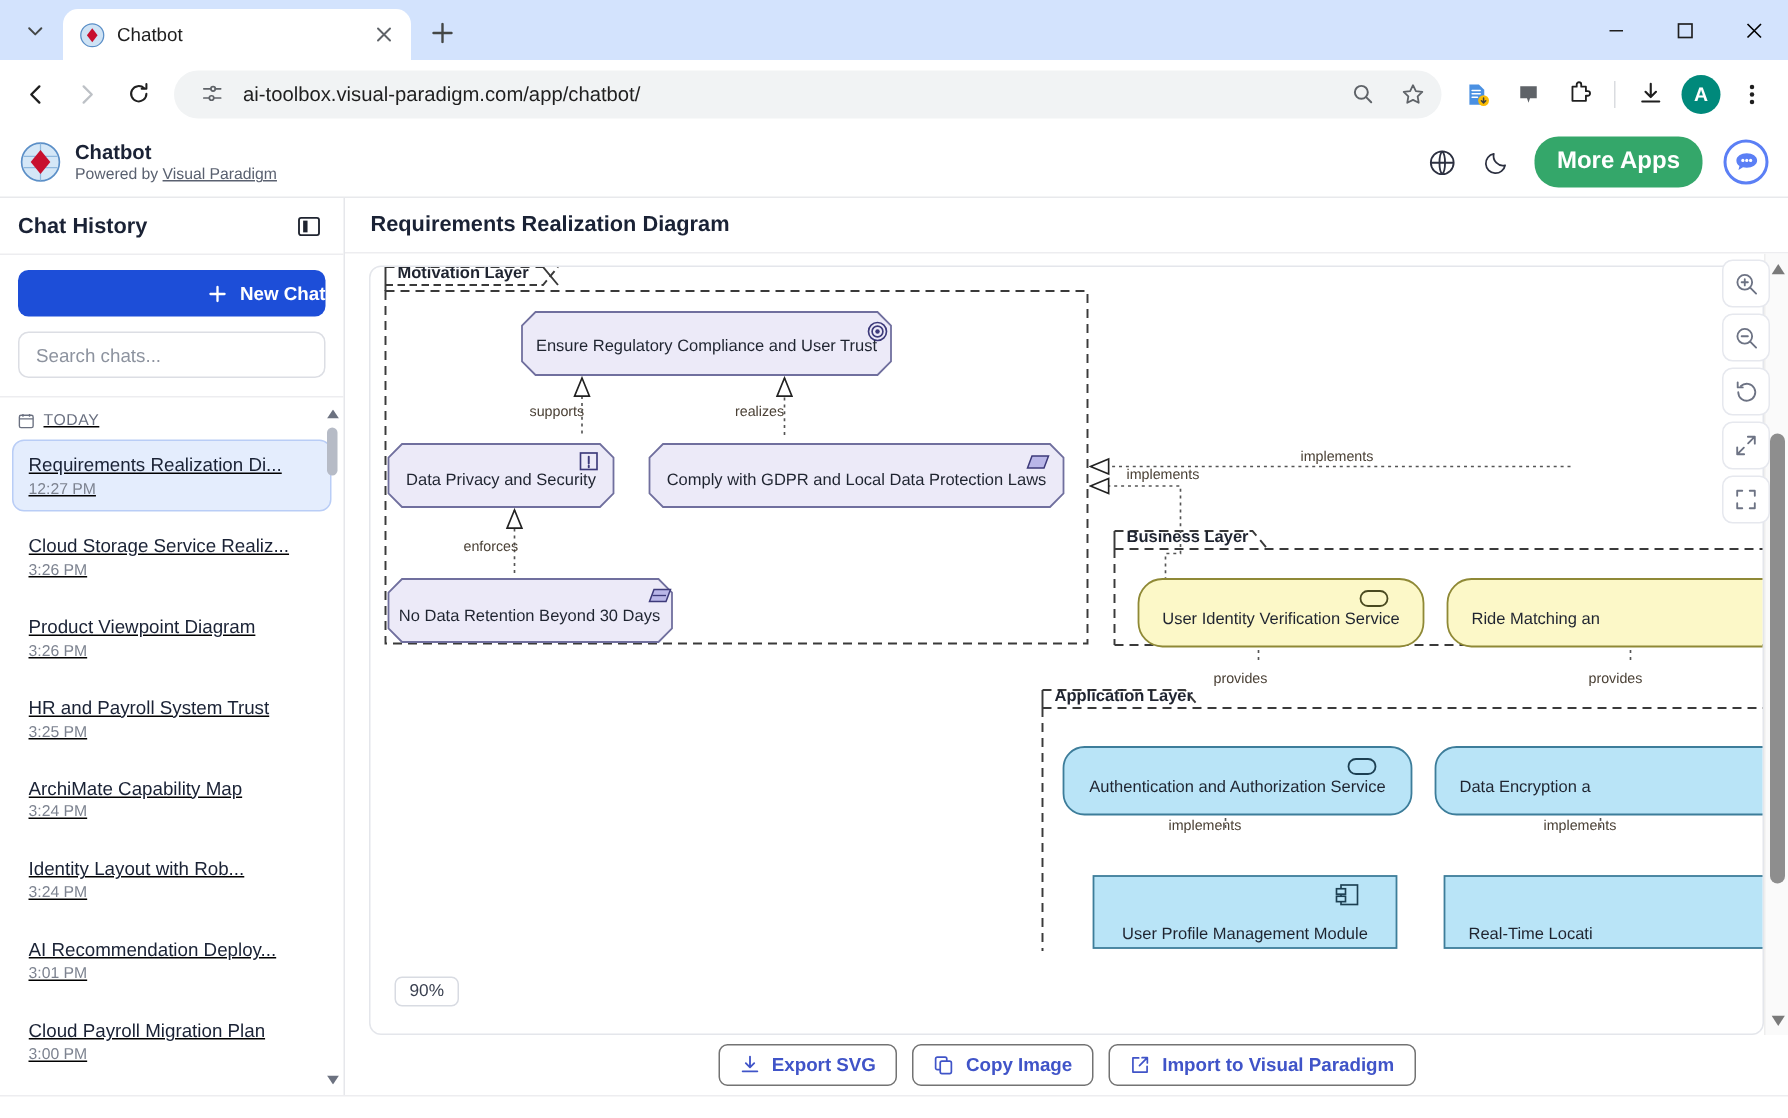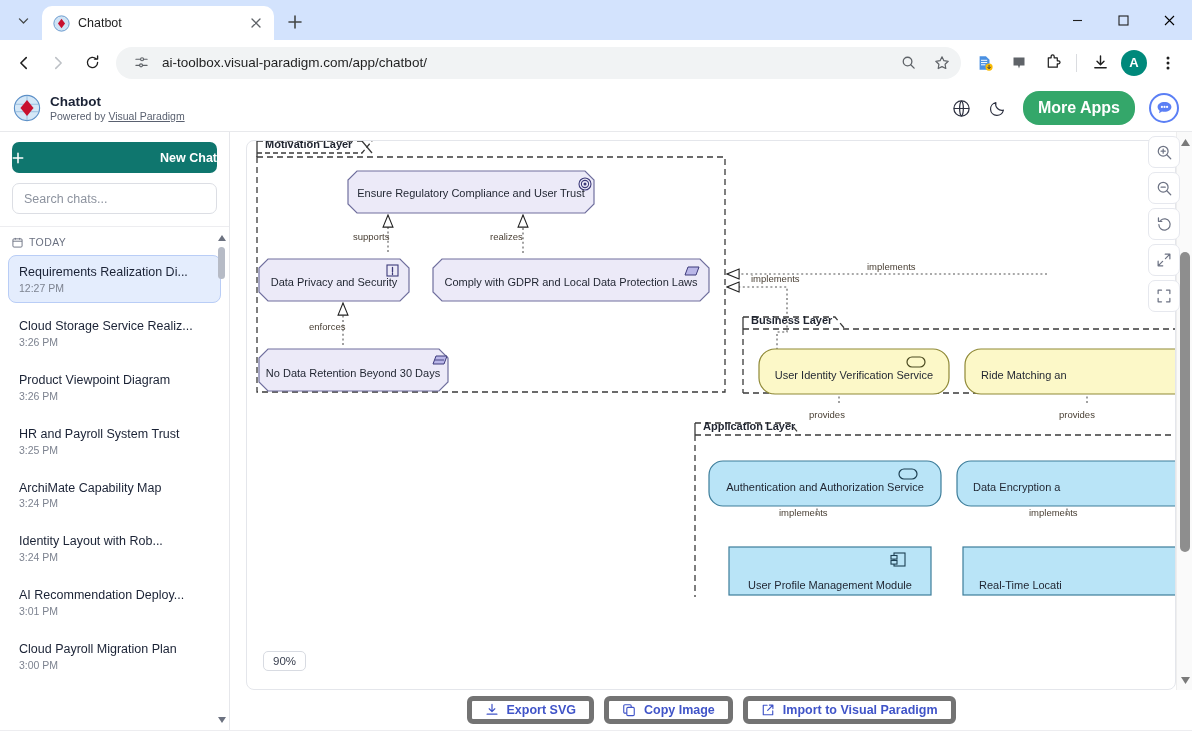--- a/index.html
+++ b/index.html
@@ -117,33 +117,33 @@
     height: 38px; display: flex; align-items: center;
     padding: 0 12px; border-bottom: 1px solid #ededf0;
   }
   .sb-title { font-size: 14.5px; font-weight: bold; color: #1a2235; }
   .sb-collapse {
     margin-left: auto; width: 22px; height: 22px;
     display: flex; align-items: center; justify-content: center; cursor: pointer;
   }
   .sb-top { padding: 10px 12px 12px; border-bottom: 1px solid #ededf0; }
   .new-chat {
-    width: 100%; height: 31px; background: #0f766e; color: #fff;
+    width: 100%; height: 31px; background: #1d4ed8; color: #fff;
     border: none; border-radius: 7px; font-size: 12.5px; font-weight: bold;
-    display: flex; align-items: center; justify-content: space-between;
+    display: flex; align-items: center; justify-content: flex-end;
     gap: 9px; cursor: pointer;
   }
   .search-wrap { margin-top: 10px; }
   .search-input {
     width: 100%; height: 31px; border: 1px solid #dcdee4; border-radius: 7px;
     padding: 0 11px; font-size: 12.5px; color: #1a2235;
     font-family: "Liberation Sans", sans-serif; outline: none;
   }
   .search-input::placeholder { color: #8d939f; }
-  .sb-list { flex: 1; overflow: hidden; position: relative; padding-top: 9px; }
+  .sb-list { flex: 1; overflow: hidden; position: relative; padding-top: 9px; text-decoration: underline; }
   .sb-group {
     display: flex; align-items: center; gap: 6px;
     padding: 0 12px 7px; font-size: 10.5px; color: #6a7080;
     letter-spacing: 0.4px;
   }
   .chat-item {
     margin: 0 8px 6px; padding: 8px 10px; border-radius: 8px; cursor: pointer;
     border: 1px solid transparent;
   }
   .chat-item.active { background: #e4edfd; border-color: #b9cdf6; }
@@ -211,21 +211,21 @@
   .ps-thumb {
     position: absolute; left: 3px; top: 120px; width: 10px; height: 300px;
     background: #8e8e8e; border-radius: 5px; cursor: pointer;
   }
 
   .action-bar {
     height: 40px; display: flex; align-items: center; justify-content: center;
     gap: 10px; background: #fff;
   }
   .act-btn {
-    height: 28px; background: #fff; border: 5px solid #737373;
+    height: 28px; background: #fff; border: 1px solid #737373;
     border-radius: 6px; color: #4054c8; font-size: 12.5px; font-weight: bold;
     display: flex; align-items: center; gap: 8px; padding: 0 13px; cursor: pointer;
     font-family: "Liberation Sans", sans-serif;
   }
 
   
   .composer {
     height: 100px; background: #fff; border-top: 1px solid #ededf0;
     display: flex; align-items: center; padding: 0 22px 0 250px; gap: 16px;
   }
@@ -387,20 +387,29 @@
           <circle cx="11" cy="9.2" r="1.25" fill="#fff"></circle>
           <circle cx="14" cy="9.2" r="1.25" fill="#fff"></circle>
       </svg>
     </span>
   </div>
 </div>
 
 <div class="app-body">
 
   <div class="sidebar">
+    <div class="sb-header">
+      <span class="sb-title">Chat History</span>
+      <span class="sb-collapse">
+        <svg width="16" height="16" viewBox="0 0 18 18">
+            <rect x="1.5" y="2.5" width="15" height="13" rx="1.6" stroke="#1f2430" stroke-width="1.4" fill="none"></rect>
+            <rect x="4.6" y="4.6" width="3.3" height="8.8" fill="#1f2430"></rect>
+          </svg>
+      </span>
+    </div>
     <div class="sb-top">
       <button class="new-chat">
         <svg width="12" height="12" viewBox="0 0 14 14">
             <path d="M7 1.5v11M1.5 7h11" stroke="#fff" stroke-width="1.8" stroke-linecap="round"></path>
           </svg>
         <span>New Chat</span>
       </button>
       <div class="search-wrap">
         <input class="search-input" placeholder="Search chats..." style="">
       </div>
@@ -455,20 +464,23 @@
         <div class="sb-scroll-arrow bottom">
           <svg width="8" height="6" viewBox="0 0 8 6">
               <path d="M4 6l4-6H0z" fill="#6c7280"></path>
             </svg>
         </div>
       </div>
     </div>
   </div>
 
   <div class="main">
+    <div class="main-header">
+      <span class="main-title">Requirements Realization Diagram</span>
+    </div>
 
     <div class="canvas-area">
       <div class="canvas-card">
 
         <svg class="diagram-svg" width="1000" height="470" viewBox="0 0 1000 470">
           <defs>
             <marker id="realz" markerWidth="13" markerHeight="11" refX="12" refY="5.5" orient="auto">
               <path d="M1,1 L12,5.5 L1,10 Z" fill="#fff" stroke="#222" stroke-width="1"></path>
             </marker>
           </defs>

